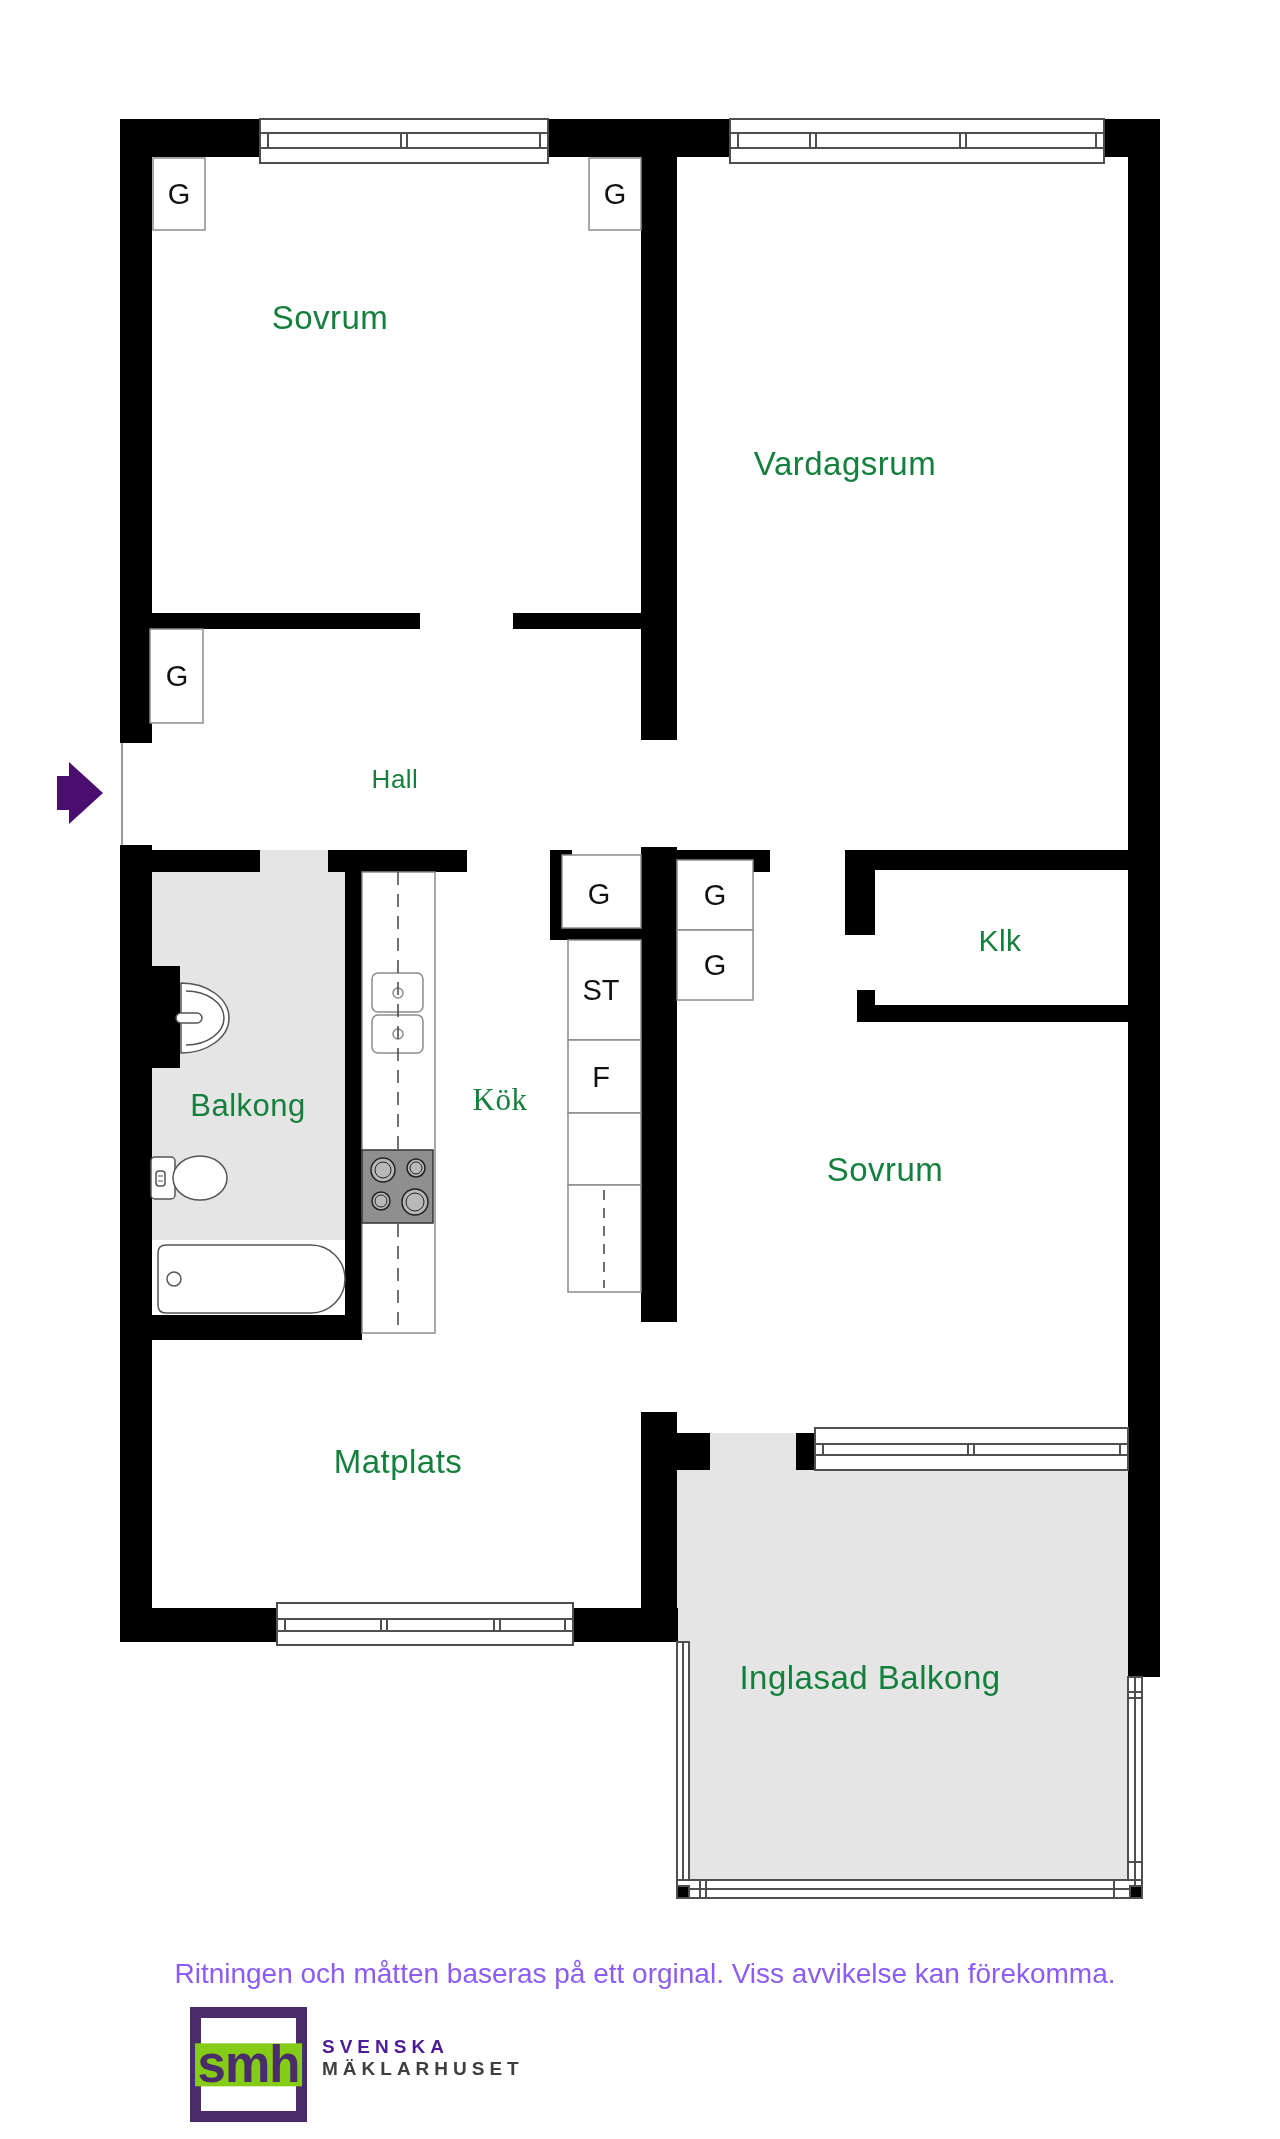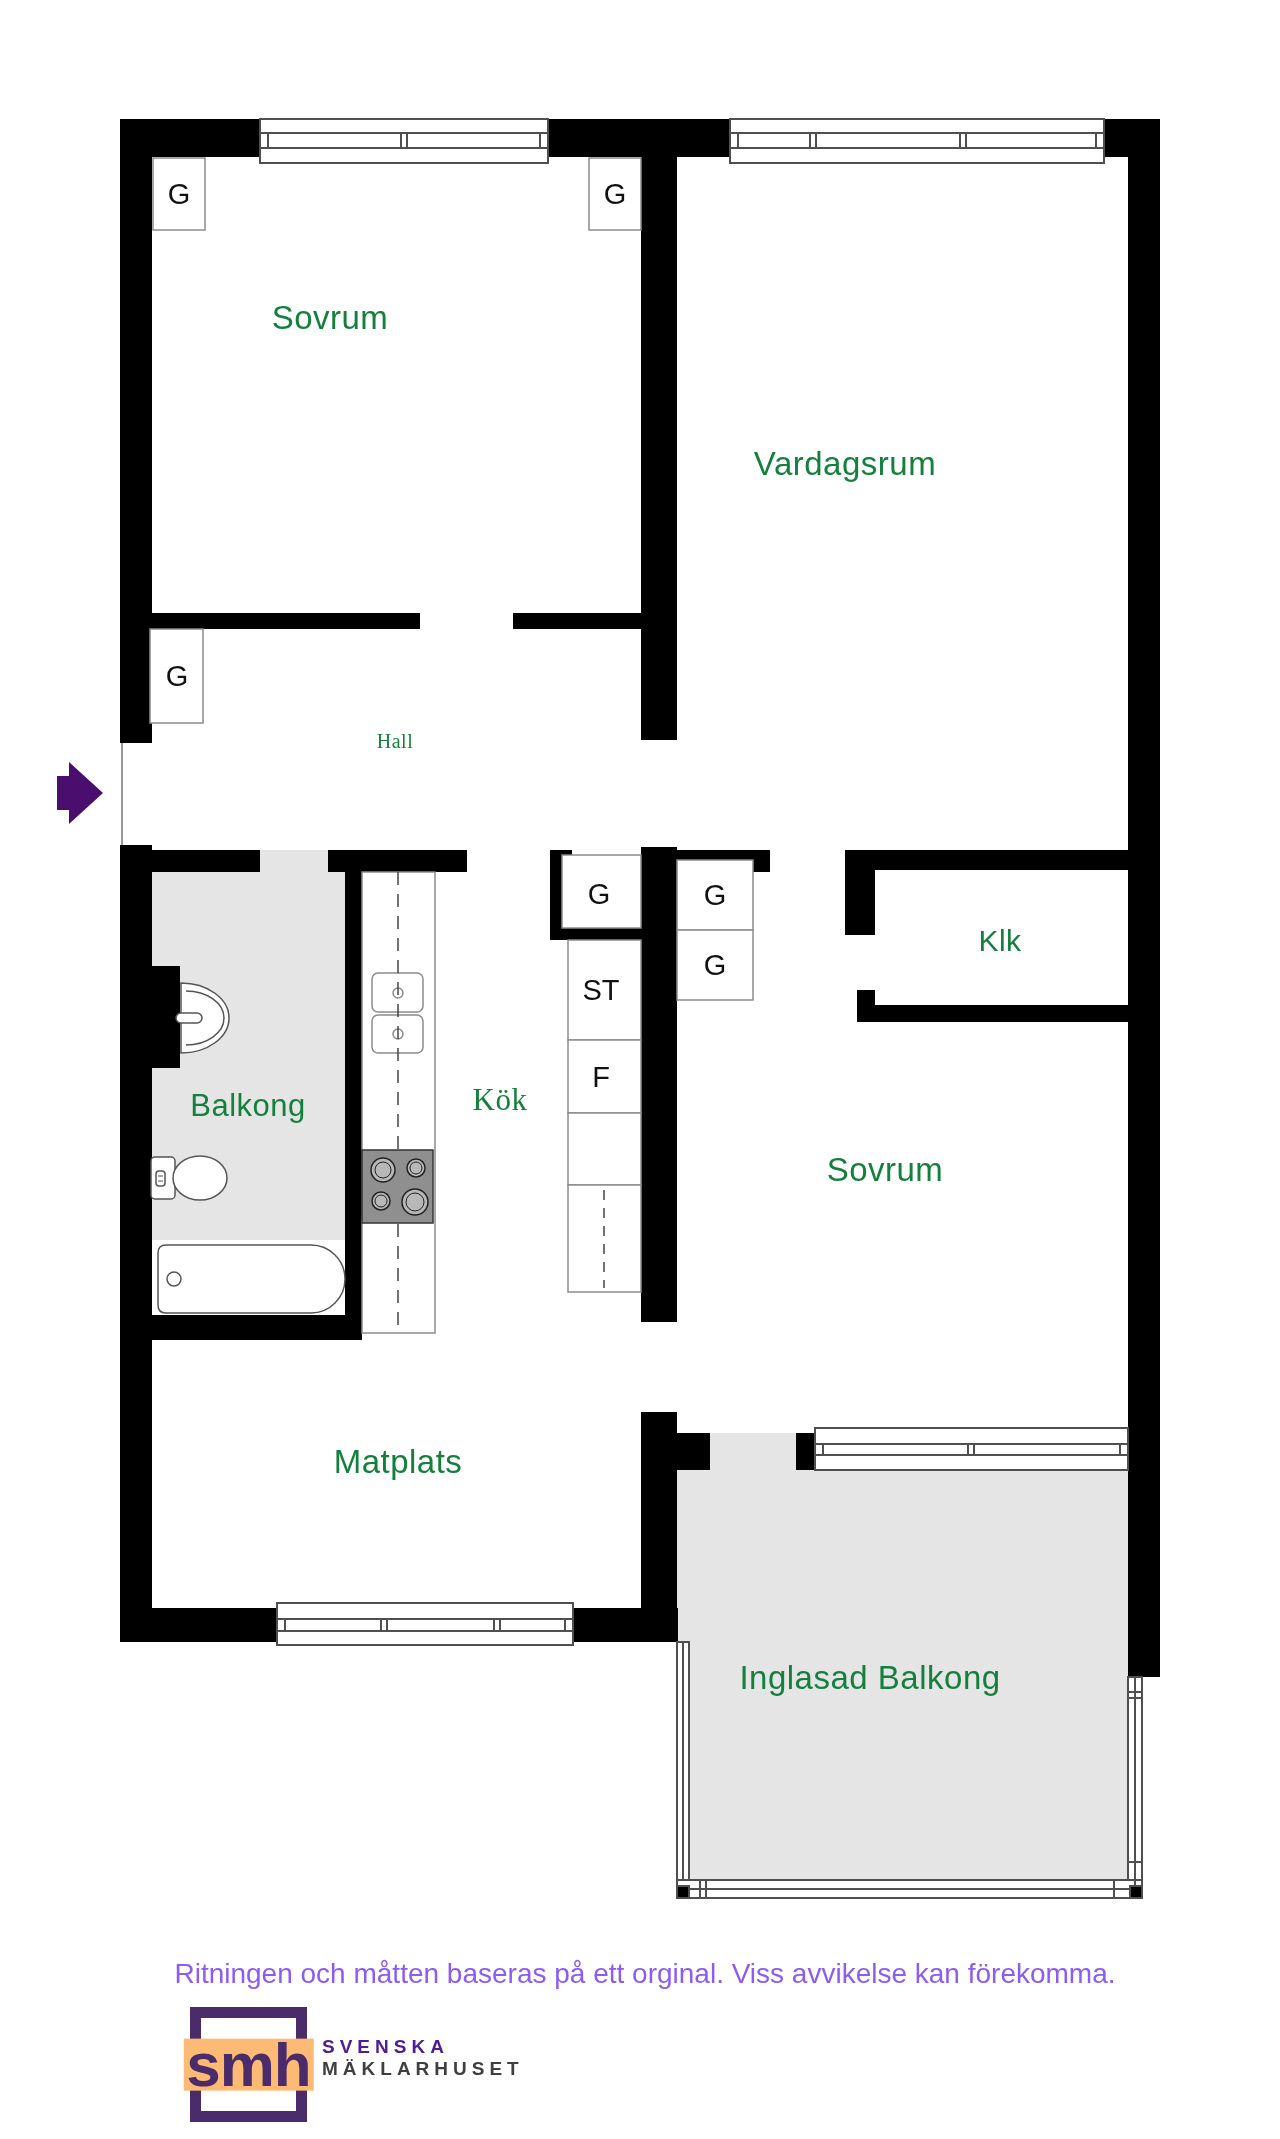--- a/index.html
+++ b/index.html
@@ -6,21 +6,21 @@
   #canvas{position:relative;width:1280px;height:2139px;background:#ffffff;overflow:hidden;
           font-family:"Liberation Sans", sans-serif;}
   #plan-svg{position:absolute;left:0;top:0;}
   .room-label{position:absolute;transform:translate(-50%,-50%);font-size:33px;color:#15803d;
               white-space:nowrap;letter-spacing:0.5px;}
   .small-label{position:absolute;transform:translate(-50%,-50%);font-size:29px;color:#111;white-space:nowrap;}
   .disclaimer{position:absolute;transform:translate(-50%,-50%);font-size:28px;color:#8b5cf6;white-space:nowrap;}
   .logo-box{position:absolute;left:190px;top:2007px;width:117px;height:115px;
             border:11px solid #4b2c6b;box-sizing:border-box;}
   .logo-mark{position:absolute;left:50%;top:50%;transform:translate(-50%,-50%);
-             font-size:62px;font-weight:bold;color:#4b2c6b;background:#fdba74;padding:0 3px;
+             font-size:51px;font-weight:bold;color:#4b2c6b;background:#84cc16;padding:0 3px;
              line-height:0.85;letter-spacing:-1px;}
   .logo-line1{position:absolute;left:322px;top:2036px;font-size:19px;letter-spacing:5px;
               color:#4c1d95;font-weight:600;white-space:nowrap;}
   .logo-line2{position:absolute;left:322px;top:2058px;font-size:19px;letter-spacing:5px;
               color:#3f3f3f;font-weight:600;white-space:nowrap;}
 </style>
 </head>
 <body>
 
 <div id="canvas">
@@ -173,21 +173,21 @@
     <line x1="1128" y1="1862" x2="1142" y2="1862"></line>
     <rect x="677" y="1886" width="12" height="12" fill="#000"></rect>
     <rect x="1130" y="1886" width="12" height="12" fill="#000"></rect>
   </g>
 
   <polygon points="57,776 69,776 69,762 103,793 69,824 69,810 57,810" fill="#4a0f6e"></polygon>
 </svg>
 
   <div class="room-label" style="left:330px;top:318px;">Sovrum</div>
   <div class="room-label" style="left:845px;top:464px;">Vardagsrum</div>
-  <div class="room-label" style="left:395px;top:741px;font-size:20px;font-family:Liberation Serif, serif;">Hall</div>
+  <div class="room-label" style="left:395px;top:779px;font-size:26px;">Hall</div>
   <div class="room-label" style="left:248px;top:1106px;font-size:31px;">Balkong</div>
   <div class="room-label" style="left:500px;top:1100px;font-size:31px;font-family:Liberation Serif, serif;">Kök</div>
   <div class="room-label" style="left:1000px;top:941px;font-size:30px;">Klk</div>
   <div class="room-label" style="left:885px;top:1170px;">Sovrum</div>
   <div class="room-label" style="left:398px;top:1462px;">Matplats</div>
   <div class="room-label" style="left:870px;top:1678px;">Inglasad Balkong</div>
 
   <div class="small-label" style="left:179px;top:194px;">G</div>
   <div class="small-label" style="left:615px;top:194px;">G</div>
   <div class="small-label" style="left:177px;top:676px;">G</div>

